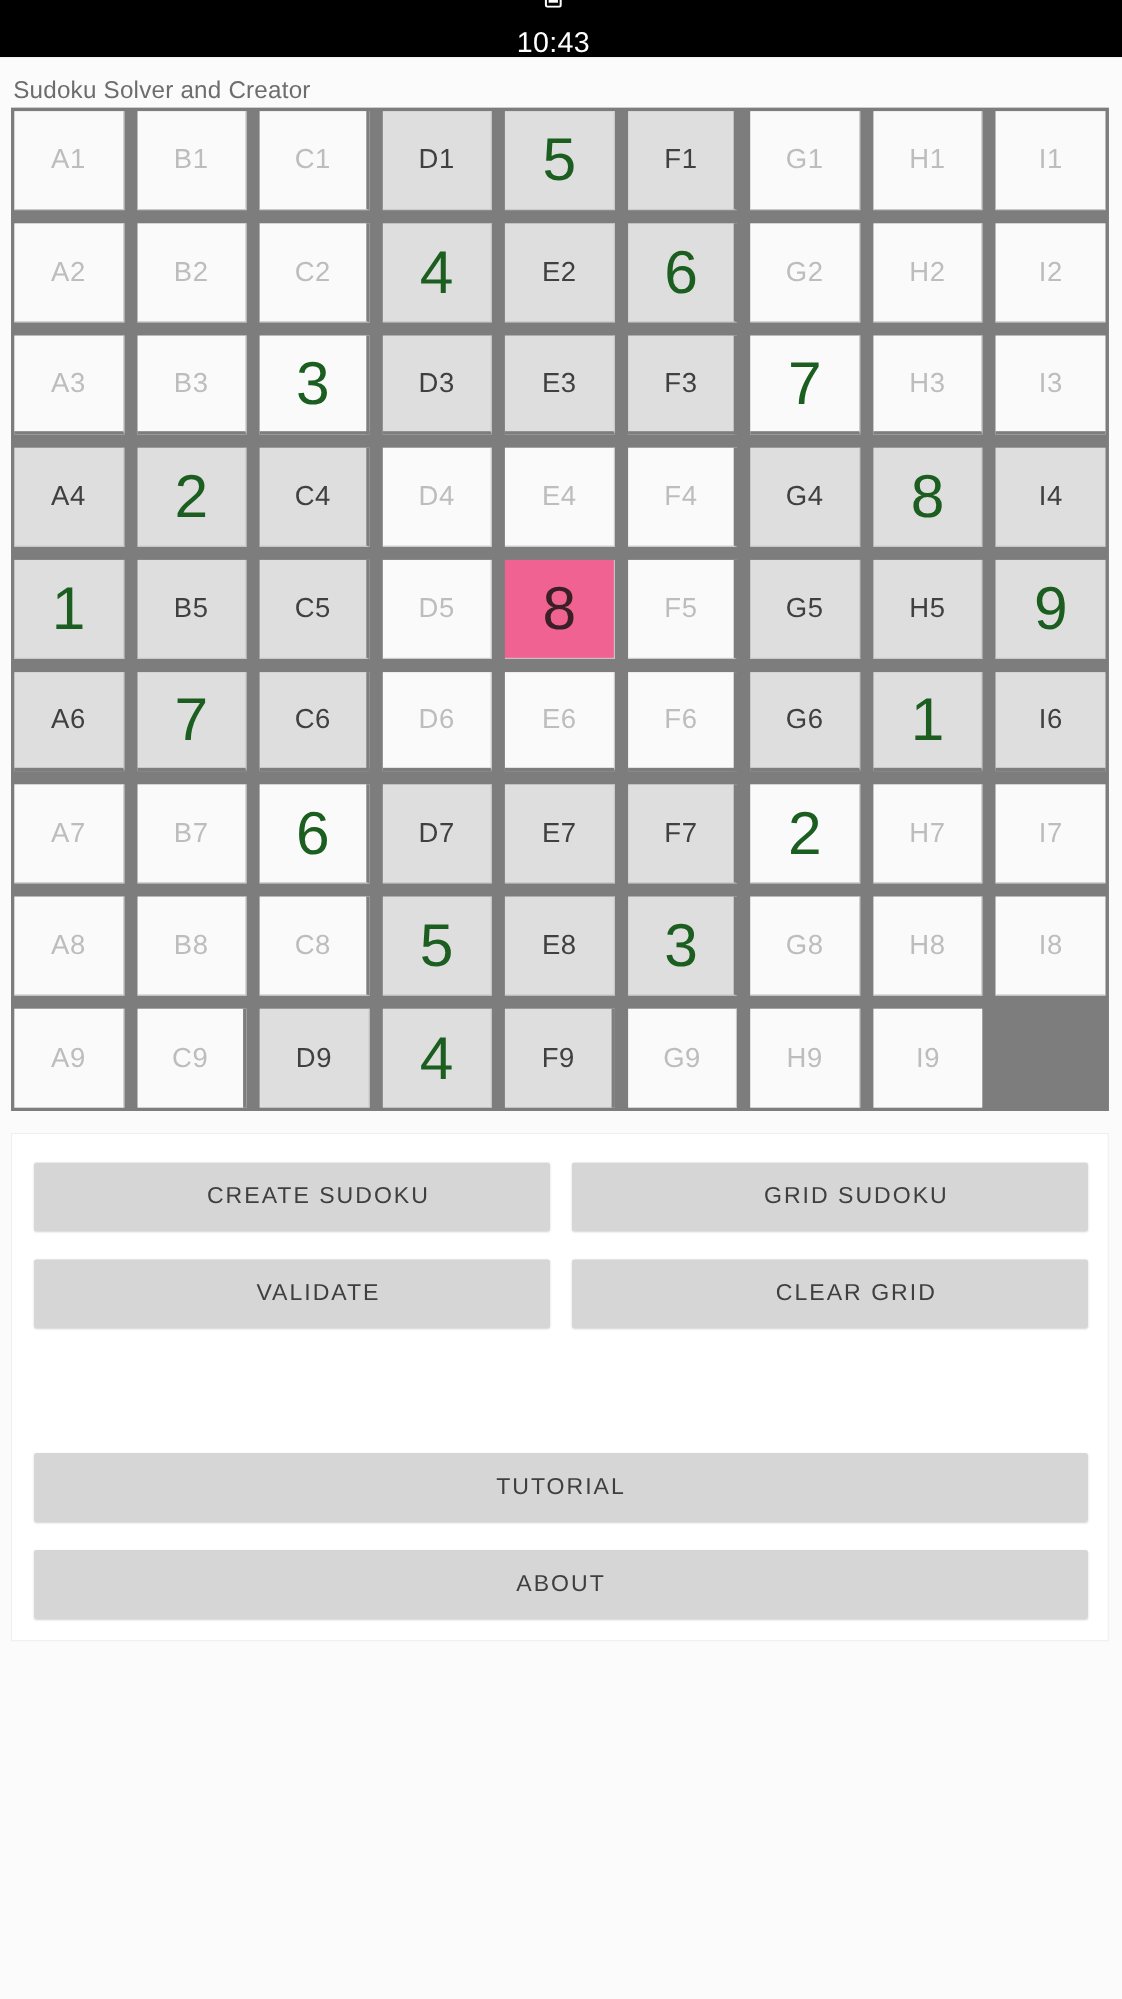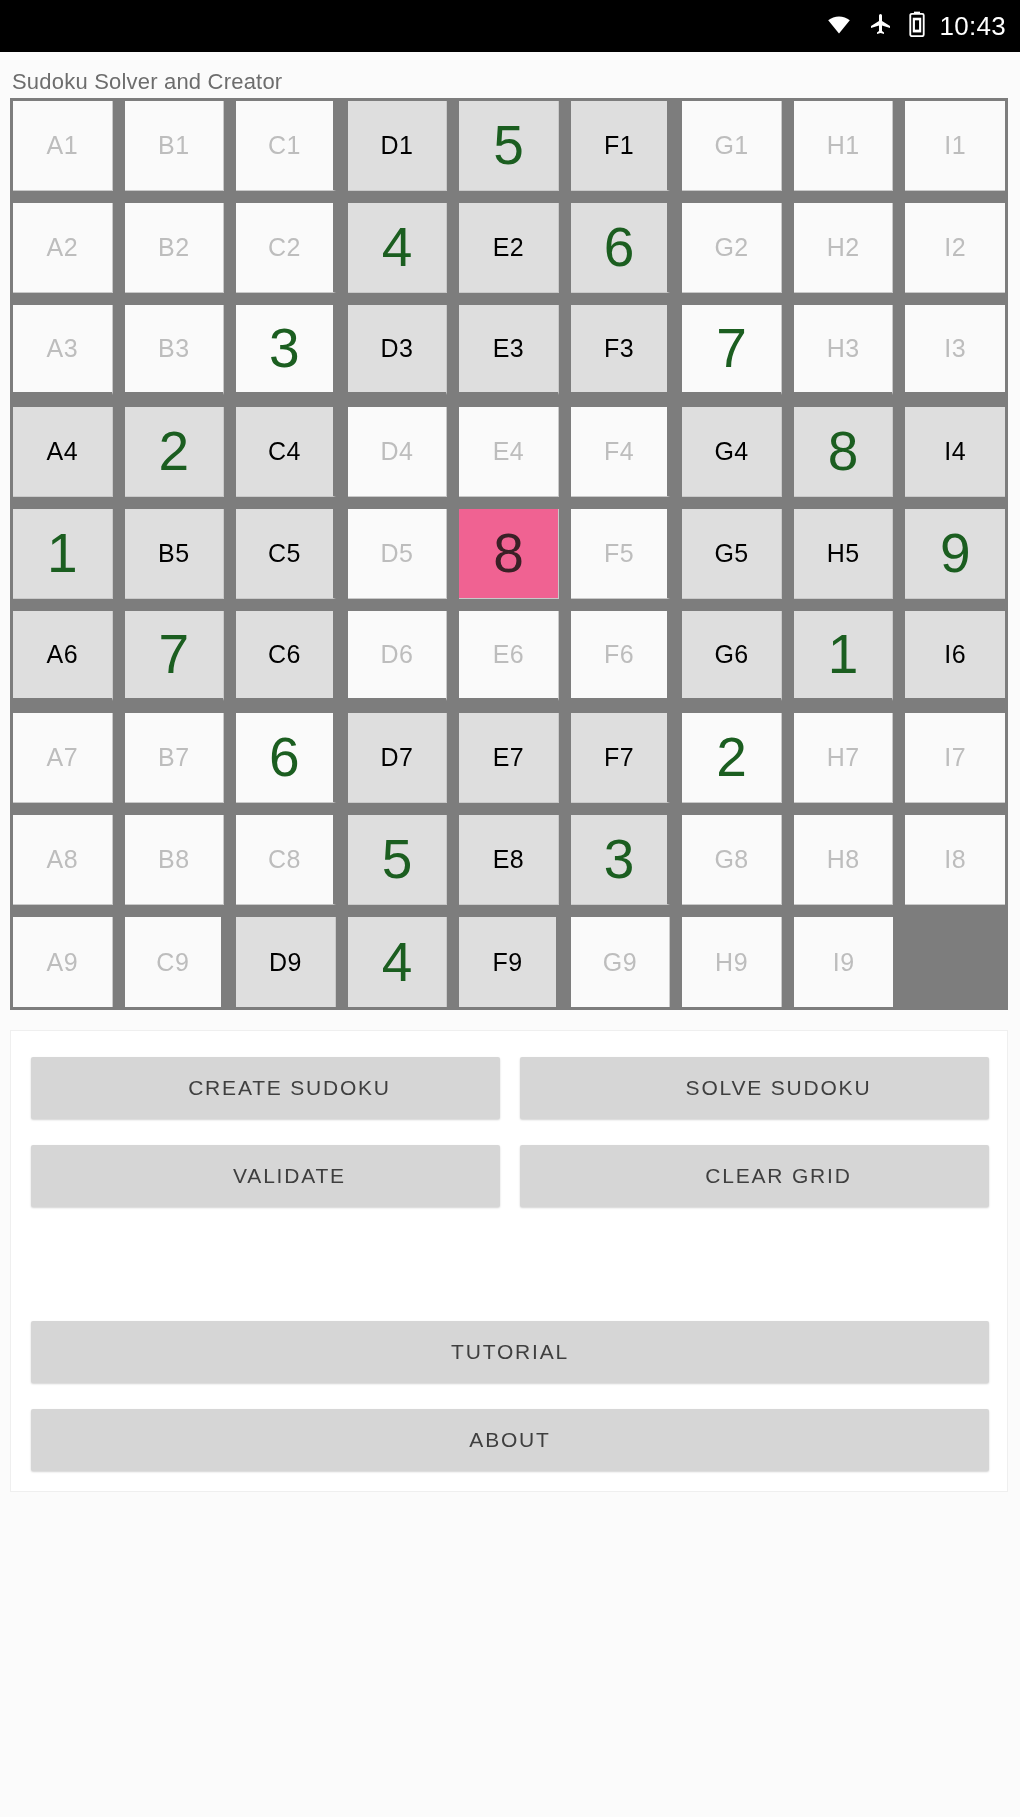--- a/index.html
+++ b/index.html
@@ -15,20 +15,21 @@
   #status-bar {
     position: absolute;
     top: 0; left: 0;
     width: 1020px; height: 52px;
     background: #000000;
     display: flex;
     align-items: center;
     justify-content: flex-end;
     padding-right: 14px;
     gap: 13px;
+    flex-direction: column;
   }
   #status-bar .sb-icon { display: block; }
   #status-clock {
     color: #ffffff;
     font-size: 26px;
     font-weight: 400;
     letter-spacing: 0.3px;
     line-height: 1;
     padding-bottom: 1px;
   }
@@ -84,21 +85,21 @@
   .cell.bx-b { border-bottom: 3px solid #7d7d7d; align-items: center; }
   .cell.last-col { border-right: none; }
   .cell.last-row { border-bottom: none; }
 
   .cell .label {
     font-size: 25px;
     color: #bdbdbd;
     letter-spacing: 0.5px;
     user-select: none;
   }
-  .cell.shade .label { color: #000000; }
+  .cell.shade .label { color: #404040; }
   .cell .value {
     font-size: 55px;
     color: #1b5e20;
     font-weight: 400;
     line-height: 1;
     user-select: none;
   }
   .cell.sel .value { color: #3a2026; }
 
   
@@ -410,21 +411,21 @@
       </div>
       <div class="cell last-col last-row">
         <span class="label">I9</span>
       </div>
     </div>
 
   <div id="controls-card">
 
     <div class="btn-row" id="row-primary">
       <button class="btn half">CREATE SUDOKU</button>
-      <button class="btn half">SOLVE SUDOKU</button>
+      <button class="btn half">GRID SUDOKU</button>
     </div>
 
     <div class="btn-row" id="row-secondary">
       <button class="btn half">VALIDATE</button>
       <button class="btn half">CLEAR GRID</button>
     </div>
 
     <div class="btn-row" id="row-tutorial">
       <button class="btn full">TUTORIAL</button>
     </div>

